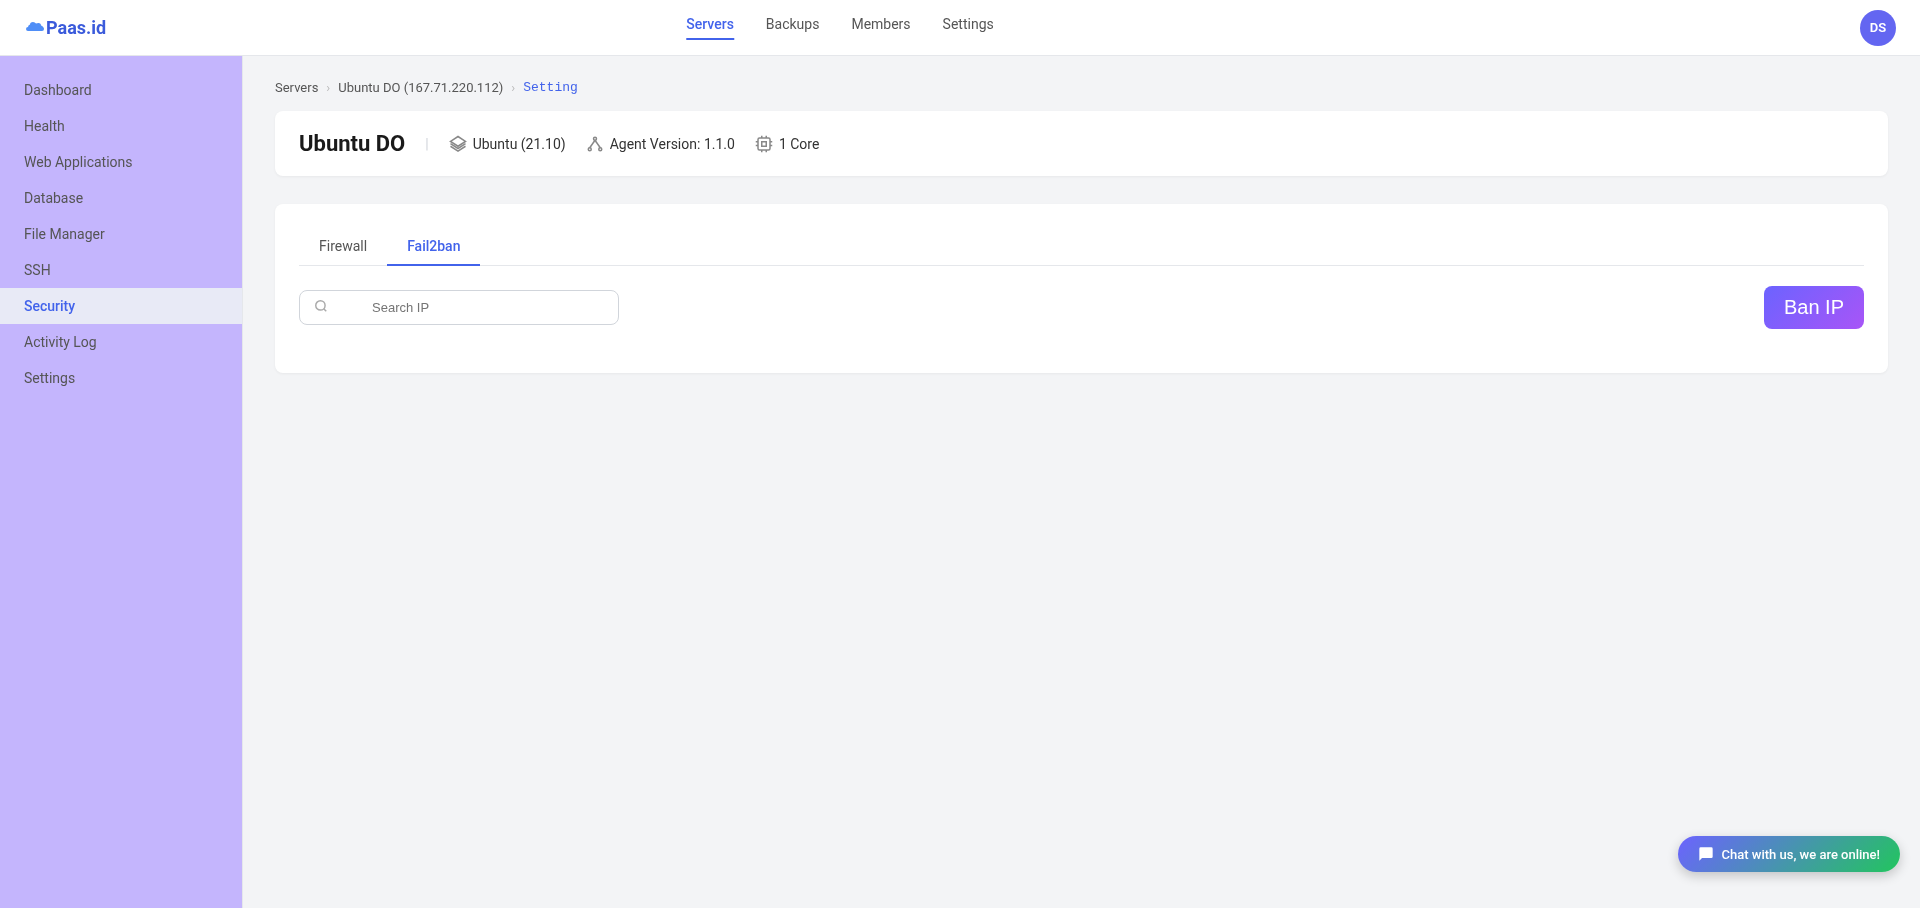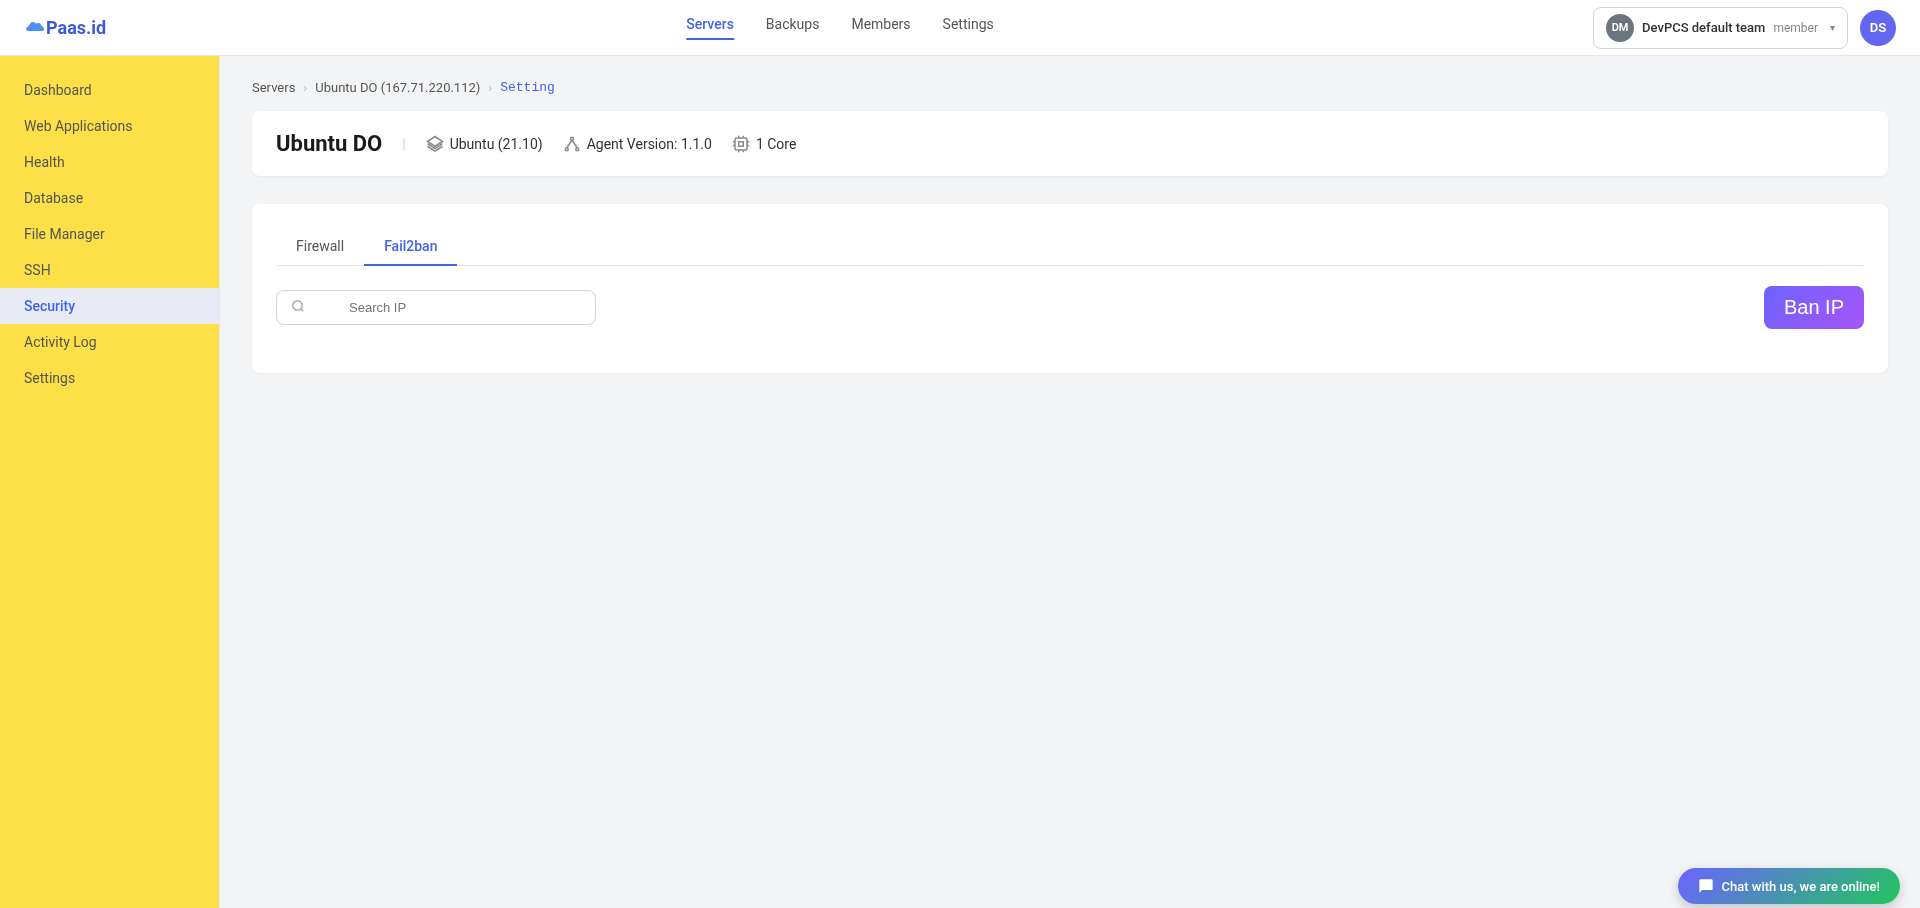--- a/index.html
+++ b/index.html
@@ -87,22 +87,22 @@
     }
 
     
     .layout {
       display: flex;
       min-height: calc(100vh - 56px);
     }
 
     
     .sidebar {
-      width: 220px;
-      background: #fde047;
+      width: 243px;
+      background: #c4b5fd;
       border-right: 1px solid #e5e7eb;
       padding: 16px 0;
       flex-shrink: 0;
     }
     .sidebar-item {
       padding: 10px 24px;
       cursor: pointer;
       color: #555;
       font-size: 14px;
       border-radius: 0;
@@ -238,21 +238,21 @@
 
     .delete-icon {
       color: #e53e3e;
       cursor: pointer;
       font-size: 16px;
     }
 
     
     .chat-widget {
       position: fixed;
-      bottom: 4px;
+      bottom: 36px;
       right: 20px;
       background: linear-gradient(135deg, #6c63ff, #22c55e);
       color: #fff;
       border-radius: 24px;
       padding: 10px 20px;
       font-size: 13px;
       font-weight: 500;
       cursor: pointer;
       display: flex;
       align-items: center;
@@ -272,36 +272,30 @@
   </div>
 
   <div class="nav-links">
     <a href="#" class="active">Servers</a>
     <a href="#">Backups</a>
     <a href="#">Members</a>
     <a href="#">Settings</a>
   </div>
 
   <div class="topnav-right">
-    <div class="team-selector">
-      <div class="team-avatar">DM</div>
-      <span class="team-name">DevPCS default team</span>
-      <span class="team-role">member</span>
-      <span class="chevron-down">▾</span>
-    </div>
     <div class="user-avatar">DS</div>
   </div>
 </nav>
 
 <div class="layout">
 
   <aside class="sidebar">
     <div class="sidebar-item">Dashboard</div>
+    <div class="sidebar-item">Health</div>
     <div class="sidebar-item">Web Applications</div>
-    <div class="sidebar-item">Health</div>
     <div class="sidebar-item">Database</div>
     <div class="sidebar-item">File Manager</div>
     <div class="sidebar-item">SSH</div>
     <div class="sidebar-item active">Security</div>
     <div class="sidebar-item">Activity Log</div>
     <div class="sidebar-item">Settings</div>
   </aside>
 
   <main class="main-content">
 

